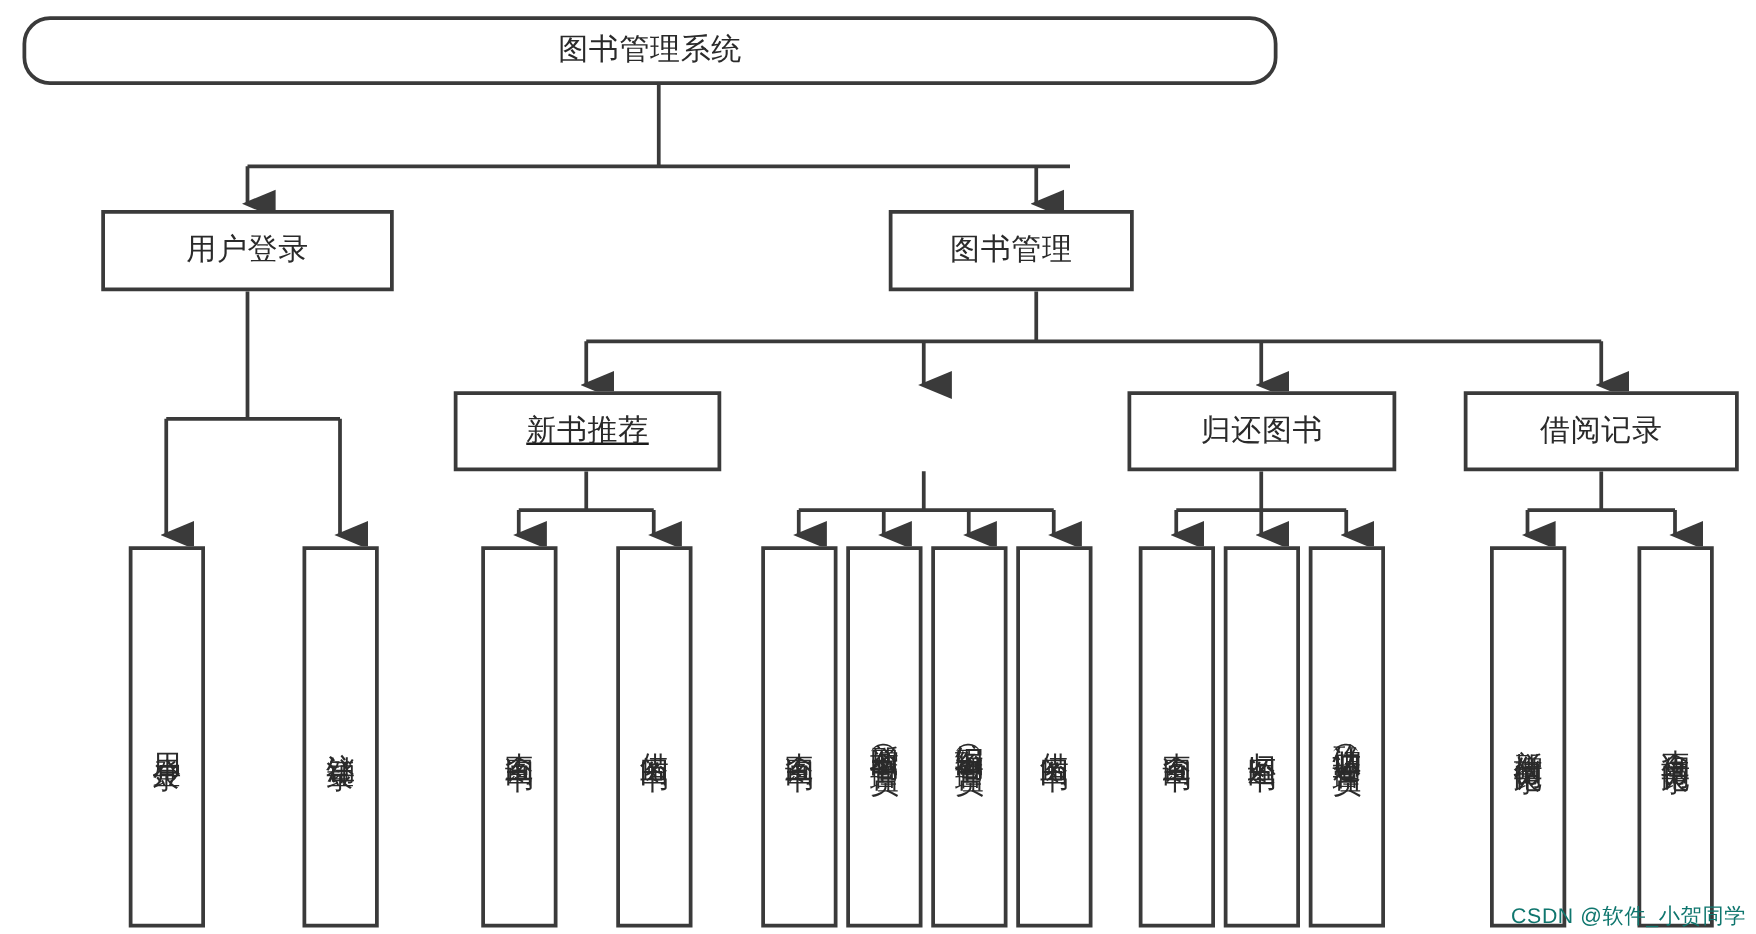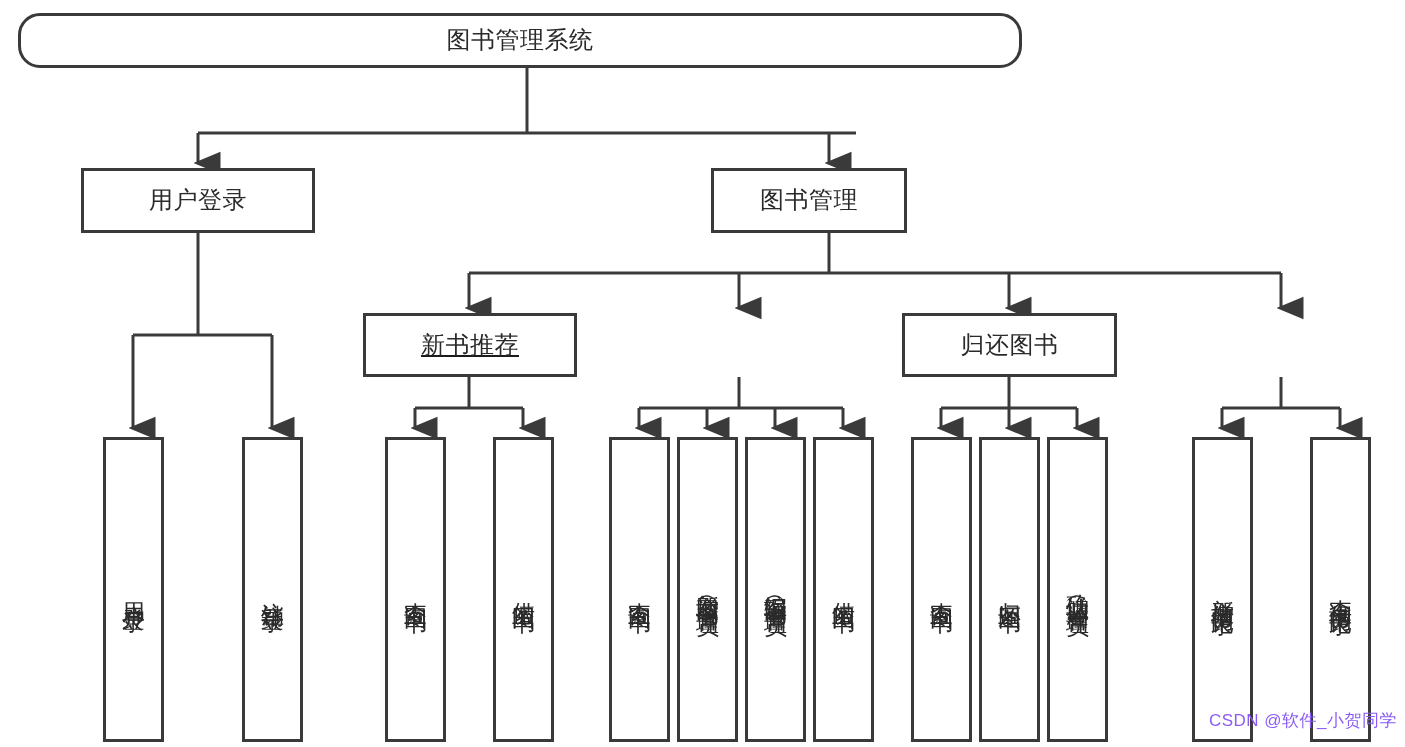--- a/index.html
+++ b/index.html
@@ -53,23 +53,23 @@
     white-space: normal;
     letter-spacing: 3px;
     font-size: 23px;
     line-height: 1;
     max-height: 100%;
     text-align: center;
   }
   .watermark {
     position: absolute;
     right: 8px;
-    bottom: 15px;
+    bottom: 3px;
     font-size: 17px;
-    color: #8b5cf6;
+    color: #0f766e;
     letter-spacing: 0.5px;
     white-space: nowrap;
     pointer-events: none;
   }
 </style>
 </head>
 <body>
 
 <div id="diagram-root">
 
@@ -140,20 +140,23 @@
 
   <div class="node" style="left:363px; top:313px; width:214px; height:64px;text-decoration:underline;">
     <span class="label">新书推荐</span>
   </div>
 
 
   <div class="node" style="left:902px; top:313px; width:215px; height:64px;">
     <span class="label">归还图书</span>
   </div>
 
+  <div class="node" style="left:1171px; top:313px; width:220px; height:64px;">
+    <span class="label">借阅记录</span>
+  </div>
 
   <div class="node leaf" style="left:103px; top:437px; width:61px; height:305px;">
     <span class="label">用户登录</span>
   </div>
 
   <div class="node leaf" style="left:242px; top:437px; width:61px; height:305px;">
     <span class="label">注销登录</span>
   </div>
 
   <div class="node leaf" style="left:385px; top:437px; width:61px; height:305px;">

